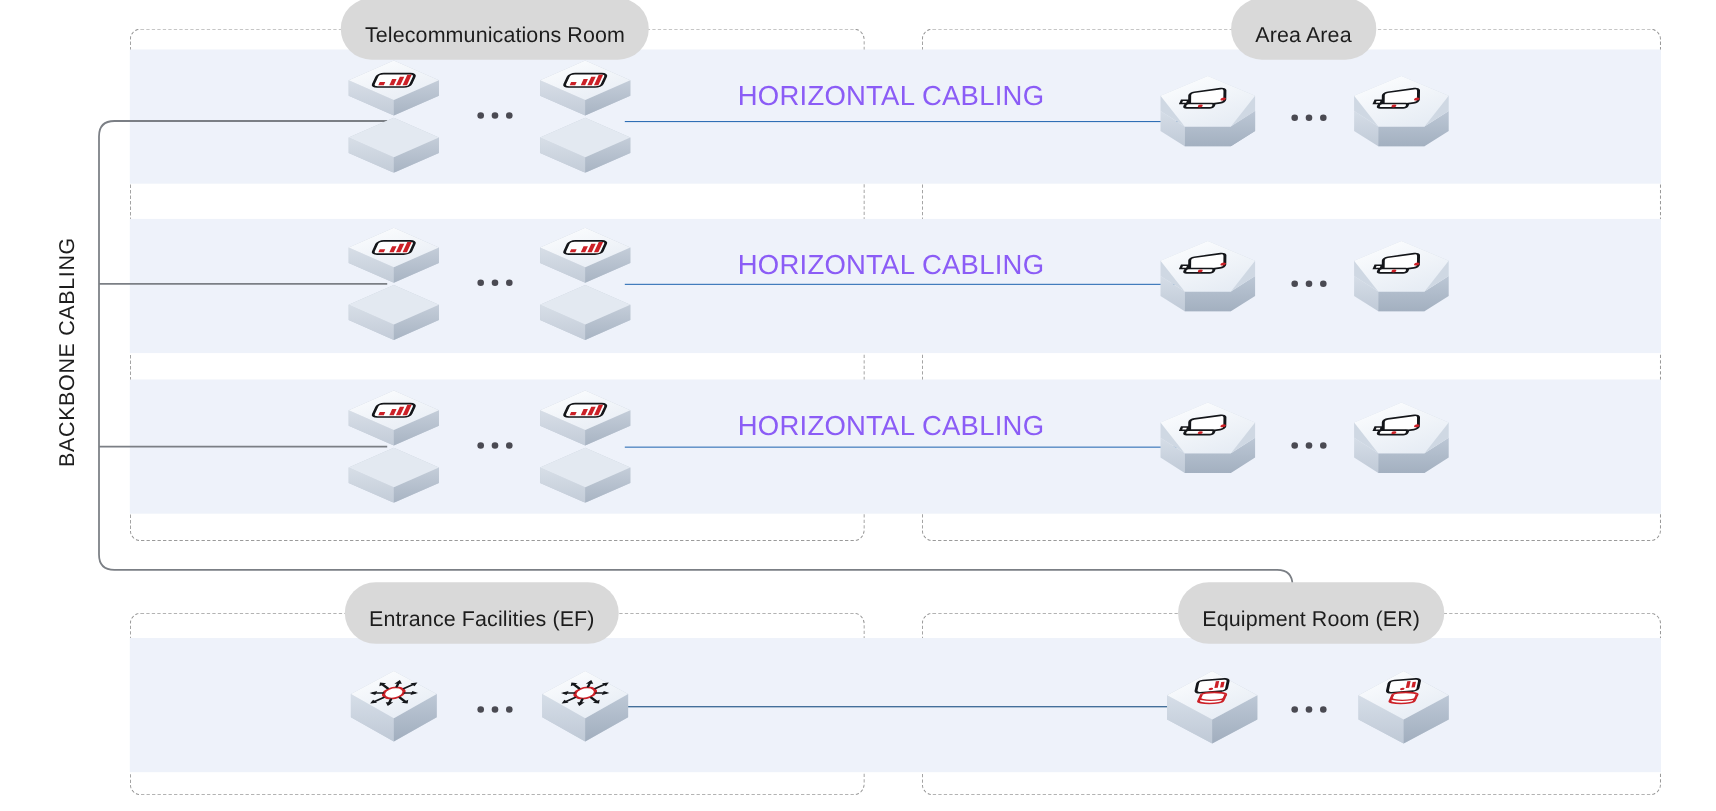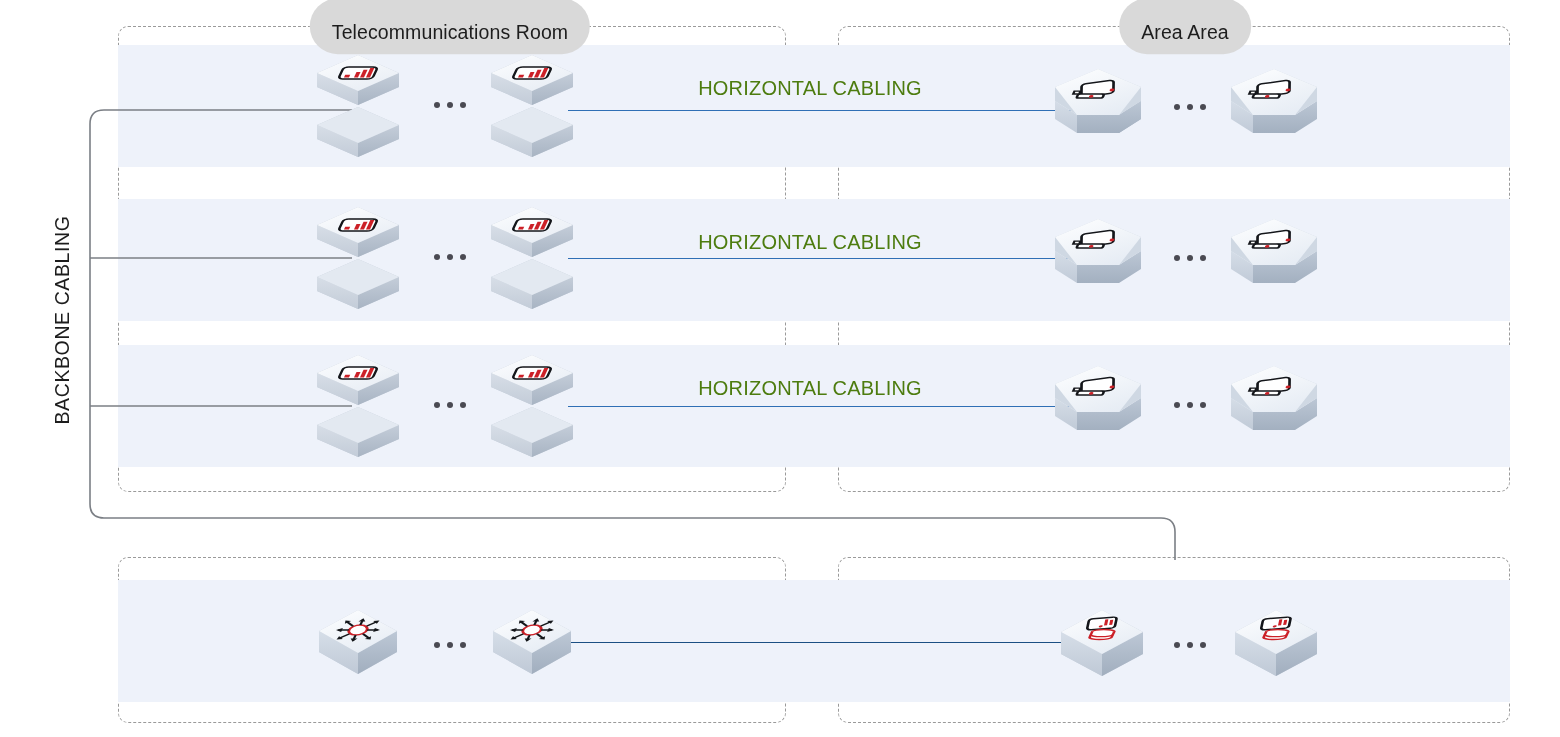--- a/index.html
+++ b/index.html
@@ -64,22 +64,22 @@
     top: 0;
     width: 1560px;
     height: 737px;
     z-index: 5;
     pointer-events: none;
   }
 
   
   .cable-caption {
     position: absolute;
-    font-size: 20px;
-    color: #4d7c0f;
+    font-size: 25px;
+    color: #8b5cf6;
     white-space: nowrap;
     transform: translate(-50%, -50%);
     z-index: 20;
     letter-spacing: 0.2px;
   }
 
   
   .backbone-caption {
     position: absolute;
     font-size: 19.5px;
@@ -144,20 +144,22 @@
   <div class="hline dark" style="left:568px; top:642px; width:530px;"></div>
 
   <div class="backbone-caption" style="left:62px; top:320px;">BACKBONE CABLING</div>
 
   <div class="cable-caption" style="left:810px; top:88px;">HORIZONTAL CABLING</div>
   <div class="cable-caption" style="left:810px; top:242px;">HORIZONTAL CABLING</div>
   <div class="cable-caption" style="left:810px; top:388px;">HORIZONTAL CABLING</div>
 
   <div class="zone-label" style="left:450px; top:26px;">Telecommunications Room</div>
   <div class="zone-label" style="left:1185px; top:26px;">Area Area</div>
+  <div class="zone-label" style="left:438px; top:557px;">Entrance Facilities (EF)</div>
+  <div class="zone-label" style="left:1192px; top:557px;">Equipment Room (ER)</div>
 
   <div class="dots" style="left:450px; top:105px;">
       <i></i>
       <i></i>
       <i></i>
     </div>
   <div class="dots" style="left:450px; top:257px;">
       <i></i>
       <i></i>
       <i></i>

